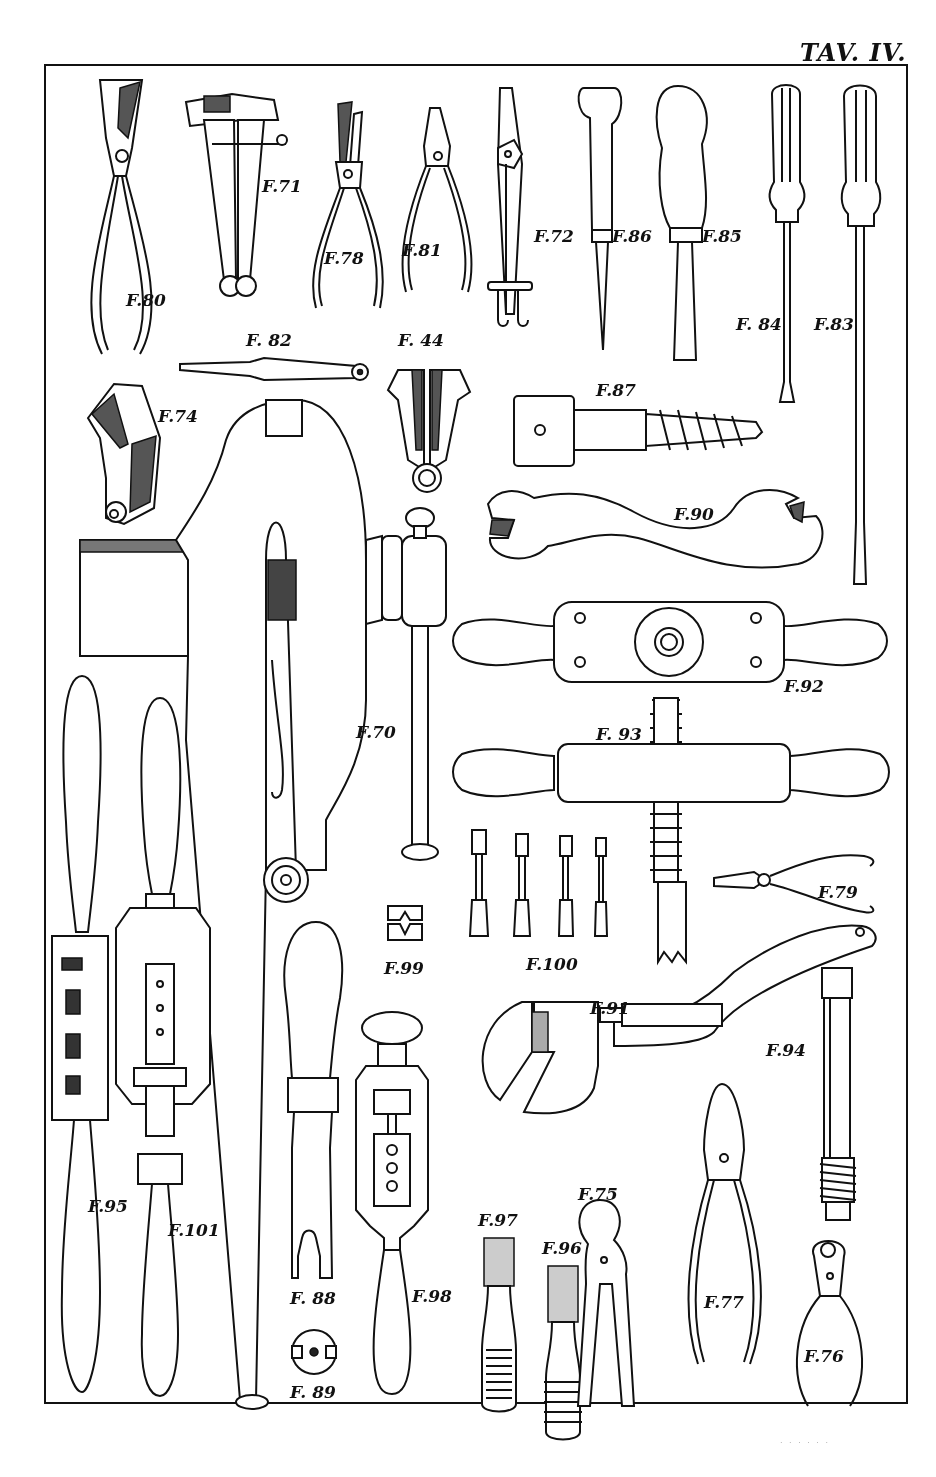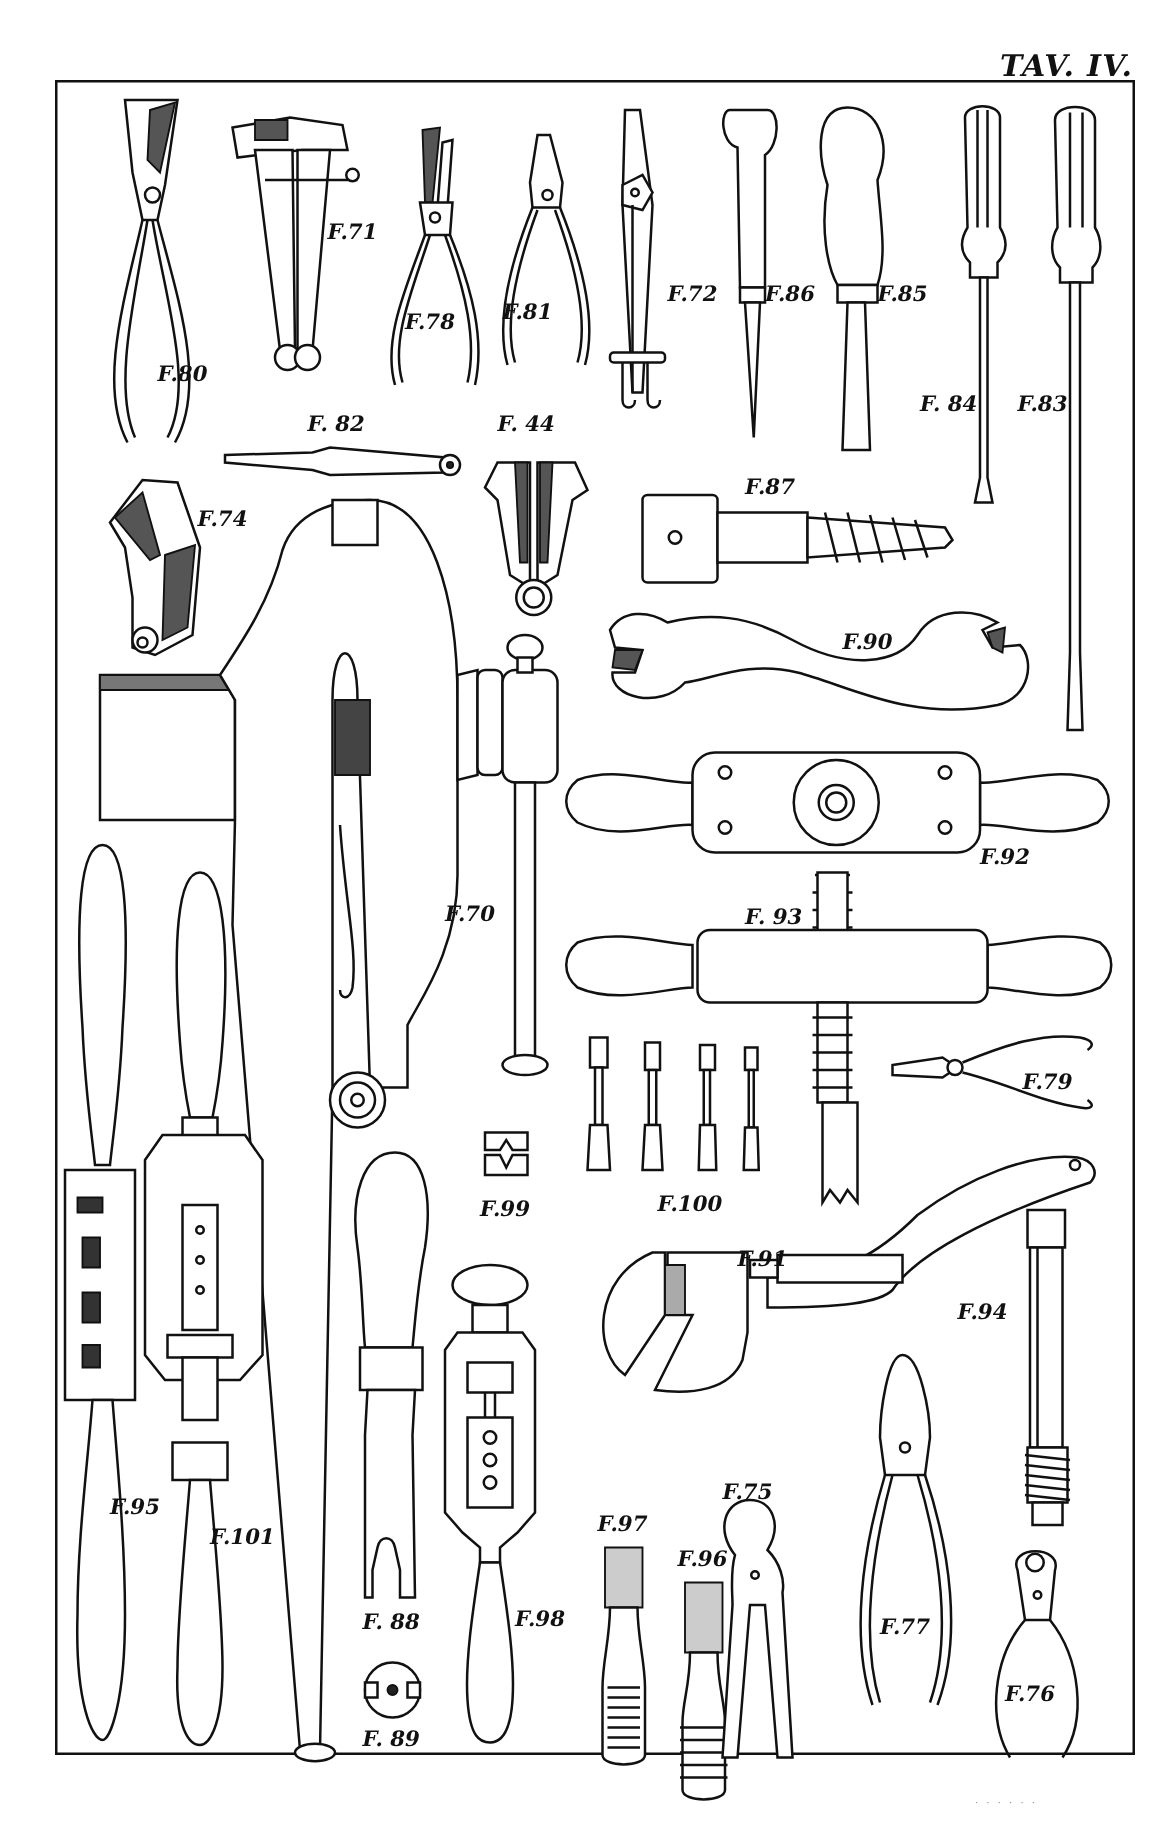--- a/index.html
+++ b/index.html
@@ -255,21 +255,21 @@
       </g>
     <g>
         <rect class="ink-f" x="130" y="10" width="10" height="18"></rect>
         <rect class="ink-f" x="133" y="28" width="4" height="46"></rect>
         <path class="ink-f" d="M130 74 L140 74 L141 108 L129 108 Z"></path>
       </g>
   </svg>
   <span class="lbl" style="left:60px;top:126px;">F.100</span>
 </div>
 
-<div class="fig" style="left:714px;top:826px;width:170px;height:70px;">
+<div class="fig" style="left:714px;top:852px;width:170px;height:70px;">
   <svg width="170" height="70">
     <path class="ink-f" d="M0 26 L40 20 L52 28 L40 36 L0 34 Z"></path>
     <circle class="ink-f" cx="50" cy="28" r="6"></circle>
     <path class="ink" d="M56 24 C90 10,120 0,150 4 C160 6,162 10,156 14"></path>
     <path class="ink" d="M56 32 C90 40,120 56,150 60 C160 62,162 58,156 54"></path>
   </svg>
   <span class="lbl" style="left:104px;top:30px;">F.79</span>
 </div>
 
 <div class="fig" style="left:382px;top:902px;width:70px;height:80px;">

